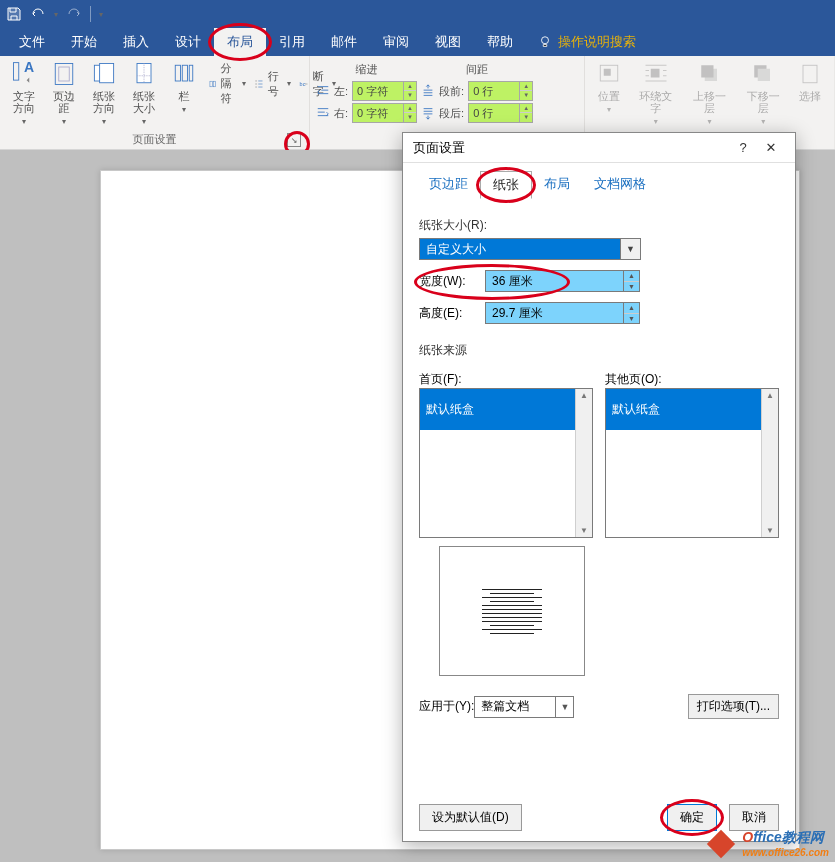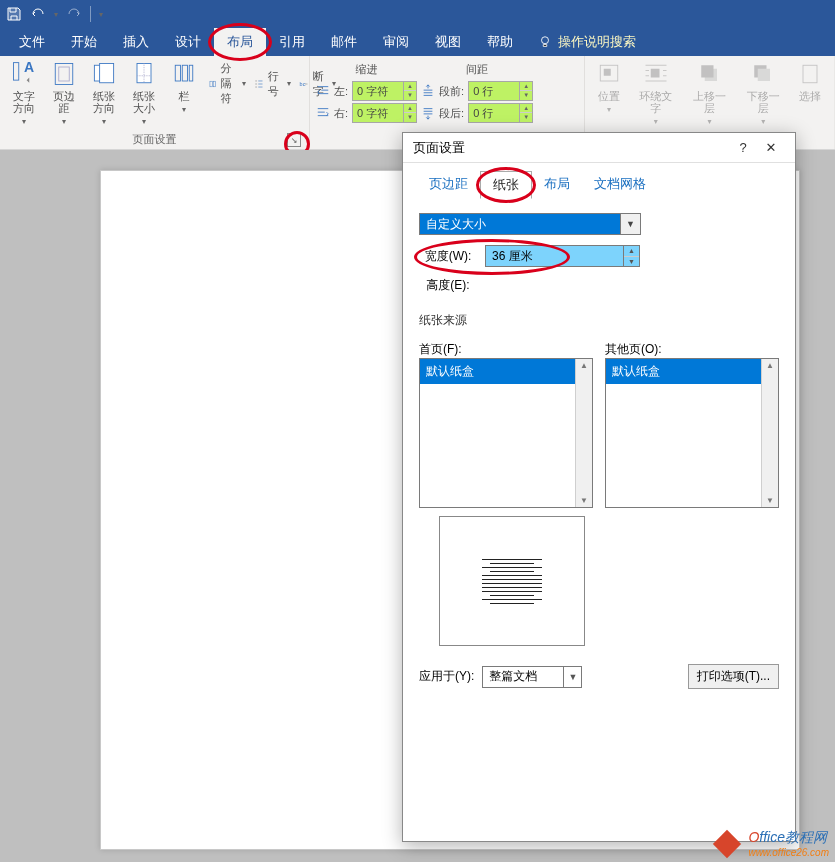--- a/index.html
+++ b/index.html
@@ -11,21 +11,21 @@
     .tb-sep { width: 1px; height: 16px; background: rgba(255,255,255,.4); }
 
     
     .tabs { height: 28px; background: #2b579a; display: flex; align-items: stretch; padding-left: 6px; gap: 0; }
     .tab { color: #fff; padding: 0 13px; display: flex; align-items: center; font-size: 13px; cursor: pointer; position: relative; }
     .tab.active { background: #f3f2f1; color: #2b579a; }
     .red-circle-tab::before {
       content: ""; position: absolute; left: -6px; top: -5px; right: -6px; bottom: -5px;
       border: 3px solid #d9001b; border-radius: 50%; pointer-events: none;
     }
-    .tell-me { display: flex; align-items: center; color: #fef9c3; gap: 6px; margin-left: 12px; font-size: 13px; }
+    .tell-me { display: flex; align-items: center; color: #eab308; gap: 6px; margin-left: 12px; font-size: 13px; }
     .bulb { width: 14px; height: 14px; }
 
     
     .ribbon { background: #f3f2f1; height: 94px; border-bottom: 1px solid #d6d6d6; display: flex; }
     .group { border-right: 1px solid #e1dfdd; padding: 2px 6px 0 6px; display: flex; flex-direction: column; justify-content: space-between; height: 100%; position: relative; }
     .group-body { display: flex; align-items: flex-start; gap: 4px; flex: 1; }
     .group-label { text-align: center; font-size: 11px; color: #666; padding: 2px 0; display: flex; justify-content: center; align-items: center; gap: 40px; position: relative; }
     .big-btn { display: flex; flex-direction: column; align-items: center; gap: 2px; padding: 2px 4px; font-size: 11px; color: #505050; position: relative; }
     .big-btn svg { width: 28px; height: 28px; }
     .big-btn span { text-align: center; line-height: 12px; }
@@ -62,52 +62,52 @@
     .dlg-tab.active { color: #222; border: 1px solid #aaa; border-bottom: 1px solid #fff; }
     .dlg-tab.circled::after { content: ""; position: absolute; left: -5px; right: -5px; top: -5px; bottom: -5px; border: 3px solid #d9001b; border-radius: 50%; pointer-events: none; }
 
     .dlg-body { padding: 10px 16px; }
     .section-lbl { font-size: 12px; color: #333; margin-top: 8px; }
     .combo { display: flex; border: 1px solid #7a7a7a; height: 22px; width: 222px; margin-top: 4px; }
     .combo .sel { flex: 1; background: #0078d7; color: #fff; padding: 2px 6px; display: flex; align-items: center; }
     .combo .arr { width: 20px; display: flex; align-items: center; justify-content: center; border-left: 1px solid #7a7a7a; background: #f0f0f0; font-size: 9px; color: #444; }
 
     .field-row { display: flex; align-items: center; gap: 8px; margin-top: 10px; position: relative; }
-    .field-row .flabel { width: 58px; text-align: center; }
+    .field-row .flabel { width: 58px; text-align: left; }
     .field-row.circled::after { content: ""; position: absolute; left: -5px; top: -6px; width: 150px; height: 30px; border: 3px solid #d9001b; border-radius: 50%; pointer-events: none; }
     .num-input { display: flex; border: 1px solid #7a7a7a; height: 22px; width: 155px; background: #7dd3fc; }
     .num-input .val { flex: 1; padding: 2px 6px; display: flex; align-items: center; font-size: 12px; }
     .num-input .sp { width: 16px; display: flex; flex-direction: column; border-left: 1px solid #7a7a7a; }
     .num-input .sp div { flex: 1; font-size: 7px; display: flex; align-items: center; justify-content: center; border-bottom: 1px solid #ccc; color: #555; }
     .num-input .sp div:last-child { border: none; }
 
     .source-row { display: flex; gap: 12px; margin-top: 12px; }
     .listbox { border: 1px solid #7a7a7a; height: 150px; width: 174px; position: relative; }
-    .listbox .item { background: #0078d7; color: #fff; padding: 4px 6px; font-size: 12px; }
+    .listbox .item { background: #0078d7; color: #fff; padding: 12px 6px; font-size: 12px; }
     .listbox .scroll { position: absolute; right: 0; top: 0; width: 17px; height: 100%; background: #f0f0f0; border-left: 1px solid #cfcfcf; display: flex; flex-direction: column; justify-content: space-between; align-items: center; font-size: 8px; color: #777; padding: 2px 0; }
 
     .preview-box { border: 1px solid #888; width: 146px; height: 130px; margin: 8px 0 0 20px; display: flex; align-items: center; justify-content: center; background: #fff; }
     .preview-page { width: 110px; height: 104px; background: #fff; display: flex; flex-direction: column; align-items: center; justify-content: center; gap: 3px; }
     .preview-page .ln { width: 60px; height: 1px; background: #222; }
     .preview-page .ln.short { width: 44px; }
 
-    .apply-row { display: flex; align-items: center; gap: 8px; margin-top: 18px; }
+    .apply-row { display: flex; align-items: center; margin-top: 18px; }
     .apply-combo { border: 1px solid #7a7a7a; height: 22px; width: 100px; display: flex; }
     .apply-combo .v { flex: 1; padding: 2px 6px; display: flex; align-items: center; }
     .apply-combo .a { width: 18px; display: flex; align-items: center; justify-content: center; border-left: 1px solid #7a7a7a; font-size: 9px; color: #555; }
 
     .print-btn { margin-left: auto; border: 1px solid #999; padding: 3px 8px; background: #f0f0f0; font-size: 12px; }
 
     .dlg-footer { position: absolute; bottom: 10px; left: 16px; right: 16px; display: flex; align-items: center; }
     .footer-btn { border: 1px solid #999; padding: 4px 12px; background: #f0f0f0; font-size: 12px; position: relative; }
     .ok-btn { border: 1px solid #0078d7; }
     .ok-circle::after { content: ""; position: absolute; left: -8px; right: -8px; top: -6px; bottom: -6px; border: 3px solid #d9001b; border-radius: 50%; pointer-events: none; }
     .footer-btn + .footer-btn { margin-left: 12px; }
 
-    .watermark { position: absolute; right: 6px; bottom: 4px; font-size: 14px; font-weight: normal; display: flex; align-items: center; gap: 11px; }
+    .watermark { position: absolute; right: 6px; bottom: 4px; font-size: 14px; font-weight: bold; display: flex; align-items: center; gap: 11px; }
     .watermark .o { color: #d7452b; font-style: italic; }
     .watermark .f { color: #2b6fb5; font-style: italic; }
     .watermark .sub { font-size: 10px; color: #f07e14; font-style: italic; display: block; }
     .cube { width: 20px; height: 20px; background: #d7452b; transform: rotate(45deg); }
   </style>
 </head>
 <body>
 
 <div class="titlebar">
   <span class="tb-icon">
@@ -349,37 +349,45 @@
     <span class="help">?</span>
     <span class="close">✕</span>
   </div>
   <div class="dlg-tabs">
     <div class="dlg-tab">页边距</div>
     <div class="dlg-tab active circled">纸张</div>
     <div class="dlg-tab">布局</div>
     <div class="dlg-tab">文档网格</div>
   </div>
   <div class="dlg-body">
+    <div class="section-lbl">纸张大小(R):</div>
     <div class="combo">
       <div class="sel">自定义大小</div>
       <div class="arr">▼</div>
     </div>
 
     <div class="field-row circled">
       <span class="flabel">宽度(W):</span>
       <div class="num-input">
         <div class="val">36 厘米</div>
         <div class="sp">
             <div>▲</div>
             <div>▼</div>
           </div>
       </div>
     </div>
     <div class="field-row">
       <span class="flabel">高度(E):</span>
+      <div class="num-input">
+        <div class="val">29.7 厘米</div>
+        <div class="sp">
+            <div>▲</div>
+            <div>▼</div>
+          </div>
+      </div>
     </div>
 
     <div class="section-lbl" style="margin-top:18px">纸张来源</div>
     <div class="source-row">
       <div>
         <div>首页(F):</div>
         <div class="listbox">
           <div class="item">默认纸盒</div>
           <div class="scroll">
               <span>▲</span>
@@ -419,20 +427,26 @@
     <div class="apply-row">
       <span>应用于(Y):</span>
       <div class="apply-combo">
         <div class="v">整篇文档</div>
         <div class="a">▼</div>
       </div>
       <button class="print-btn">打印选项(T)...</button>
     </div>
   </div>
 
+  <div class="dlg-footer">
+    <button class="footer-btn">设为默认值(D)</button>
+    <div style="flex:1"></div>
+    <button class="footer-btn ok-btn ok-circle">确定</button>
+    <button class="footer-btn">取消</button>
+  </div>
 </div>
 
 <div class="watermark">
   <div class="cube"></div>
   <div>
     <span><span class="o">O</span><span class="f">ffice教程网</span></span>
     <span class="sub">www.office26.com</span>
   </div>
 </div>
 

